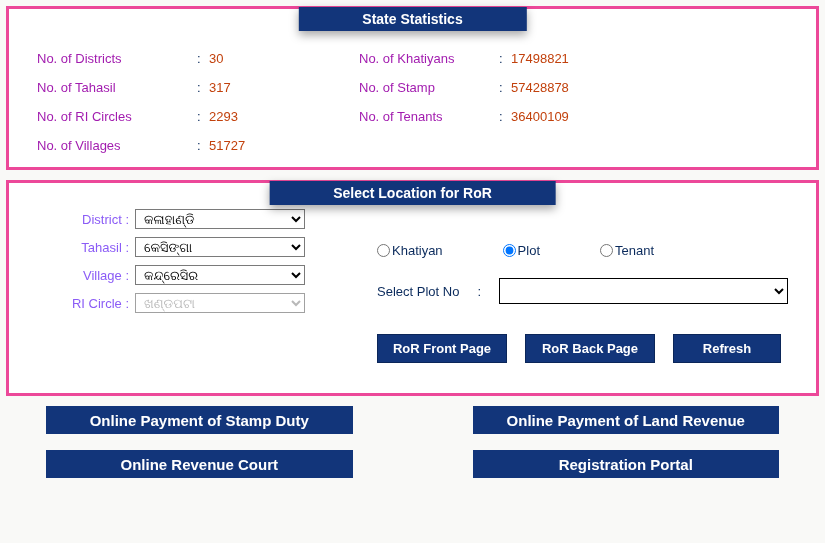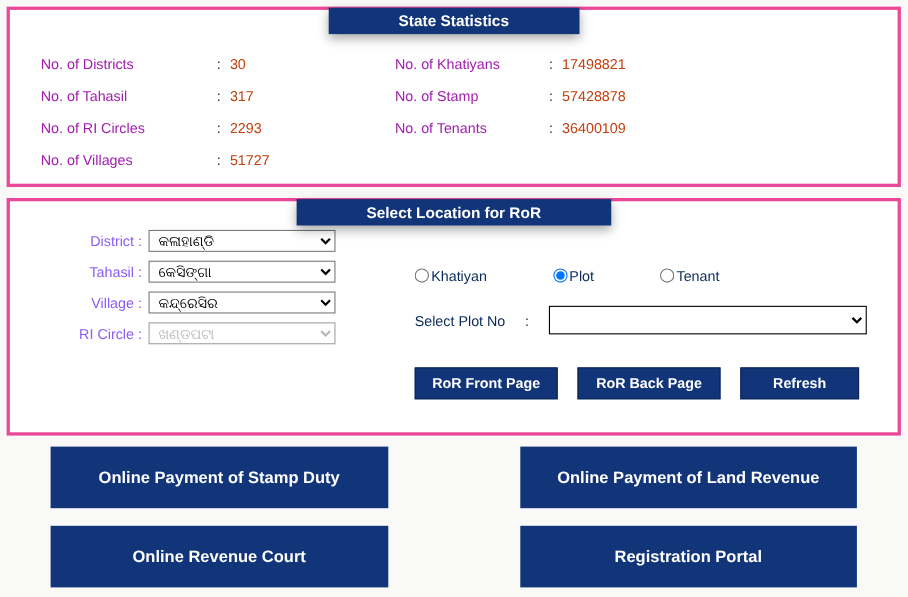--- a/index.html
+++ b/index.html
@@ -98,21 +98,21 @@
     row-gap: 16px;
     padding: 0 40px;
     margin-top: 6px;
   }
   .bigbtn {
     background: #12357a;
     color: #fff;
     border: none;
     font-weight: bold;
     font-size: 15px;
-    height: 56px;
+    height: 28px;
     cursor: pointer;
   }
 </style>
 </head>
 <body>
 
 <div class="card">
   <div class="banner">State Statistics</div>
   <div class="stats-grid">
     <span class="lbl">No. of Districts</span>

